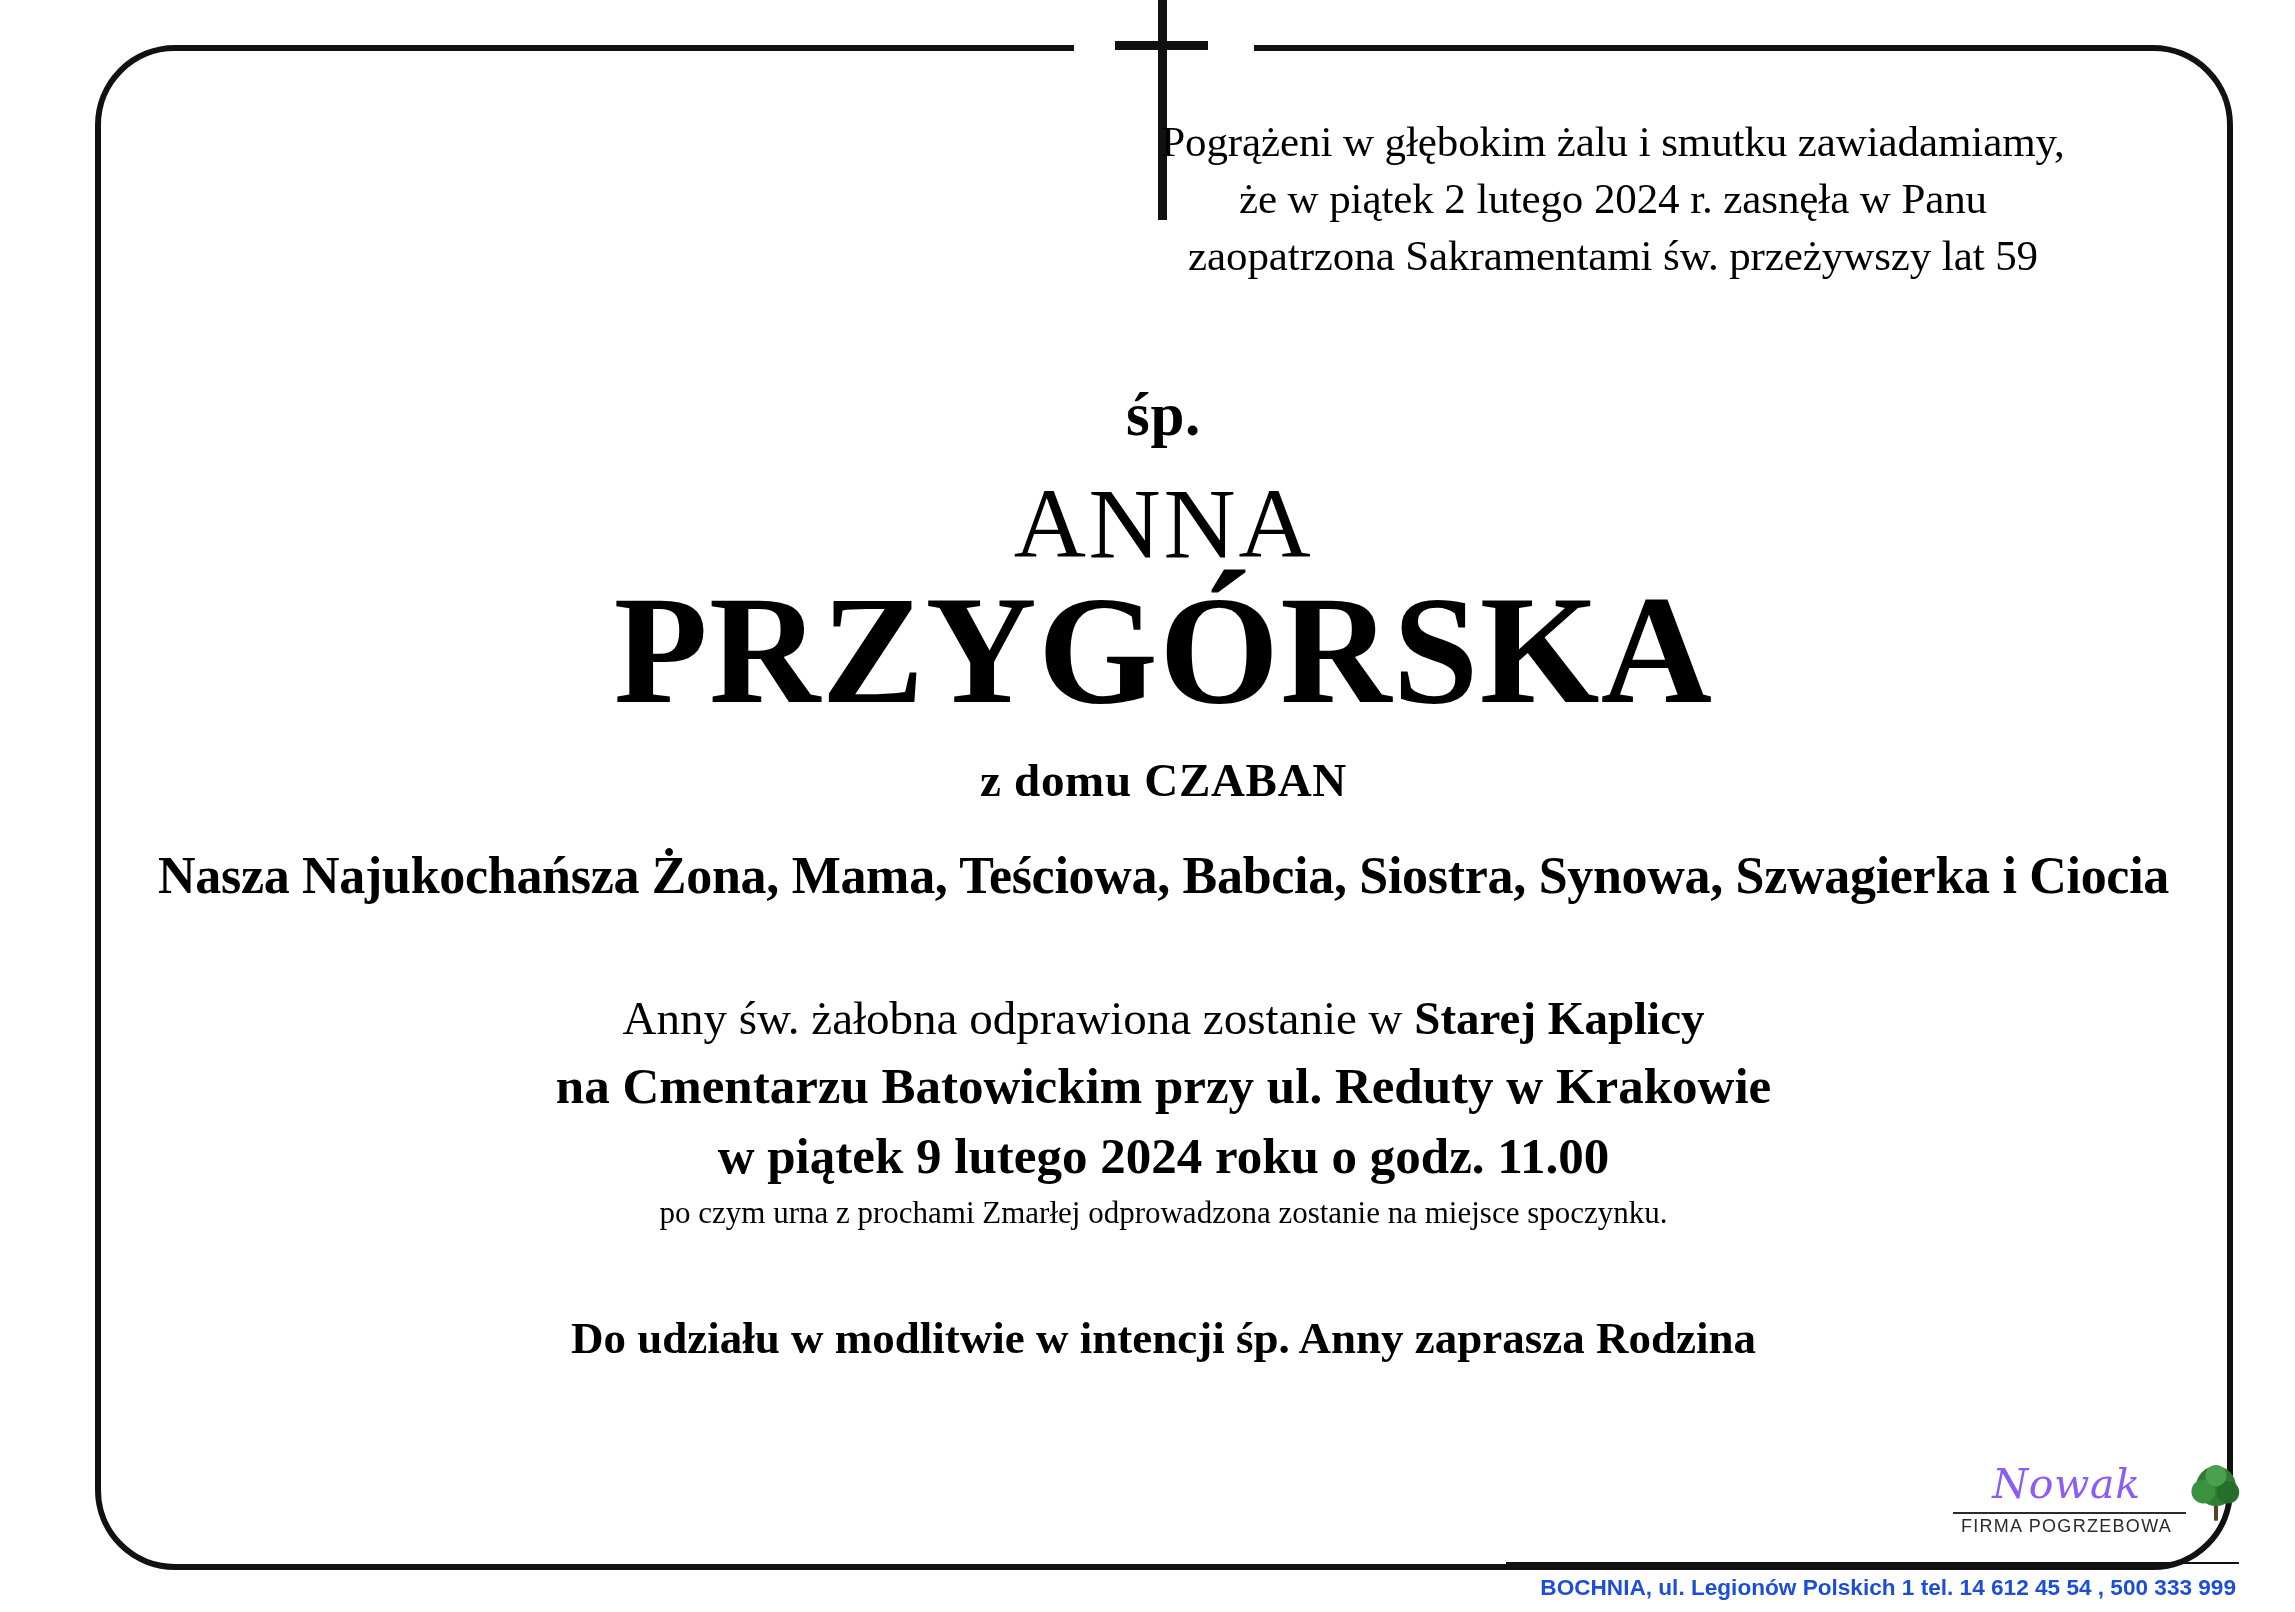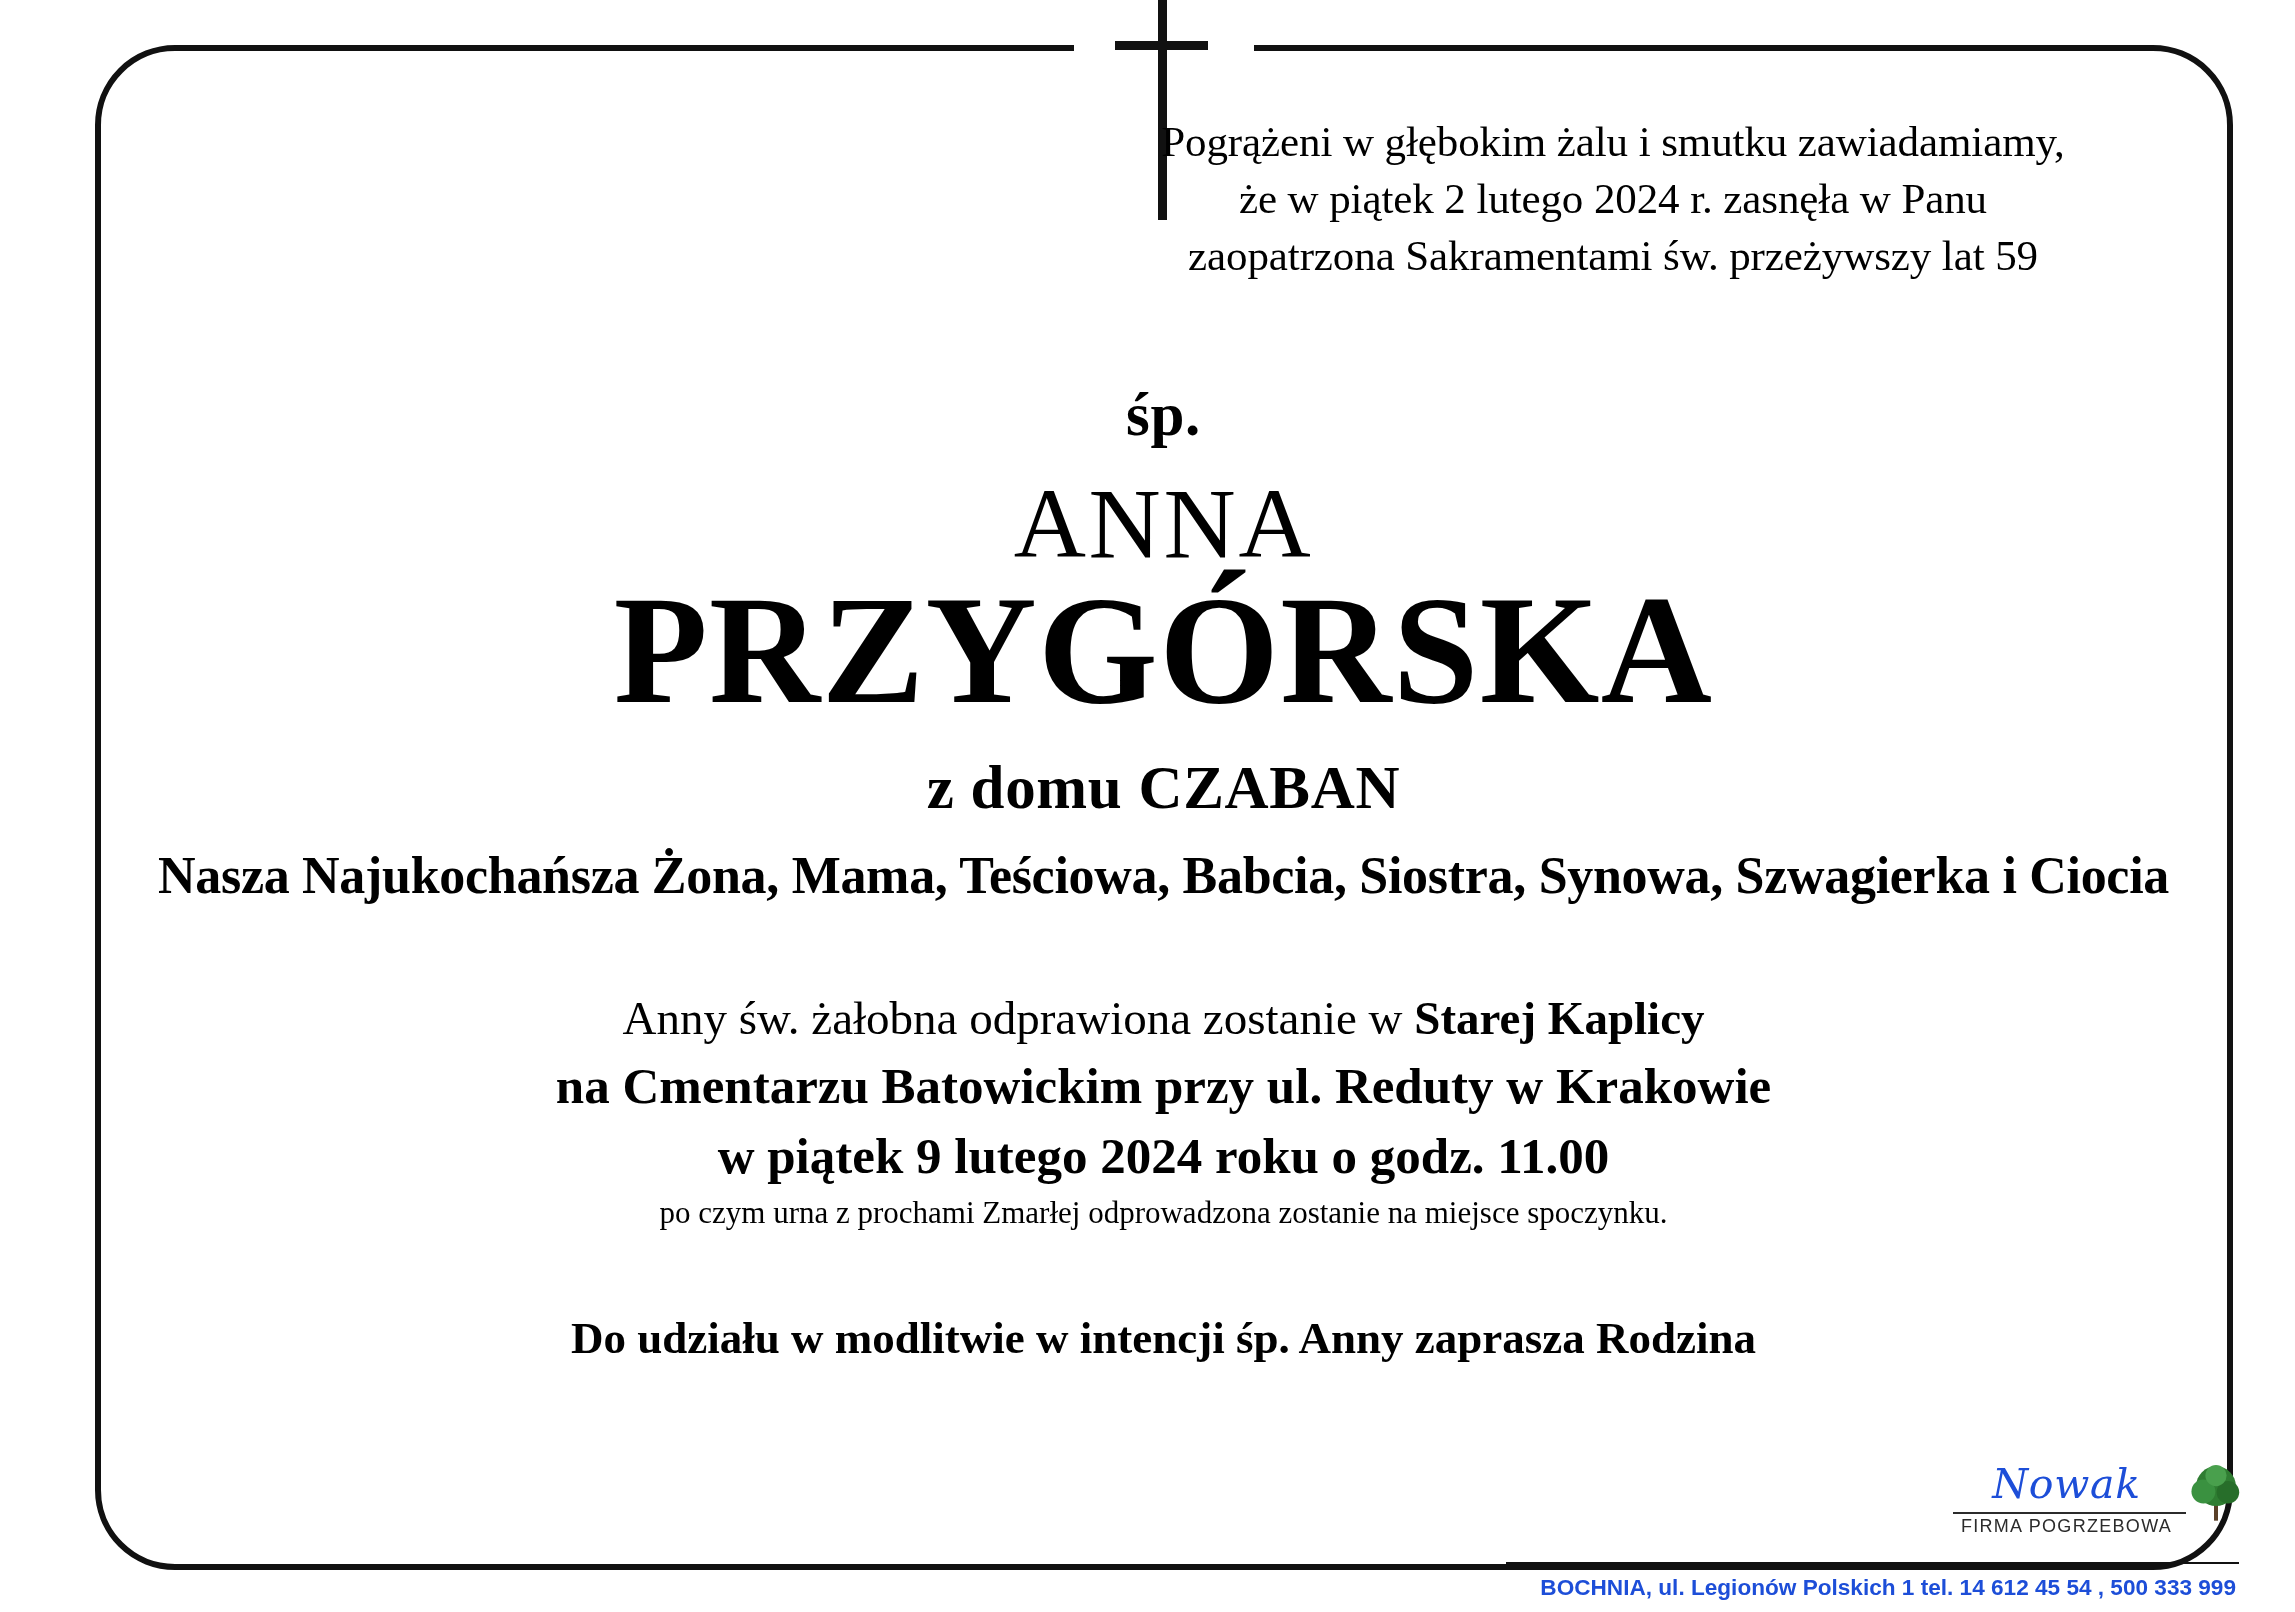--- a/index.html
+++ b/index.html
@@ -124,21 +124,21 @@
     letter-spacing: 1.3px;
     line-height: 1;
   }
 
   .maiden {
     position: absolute;
     left: 0;
     top: 693px;
     width: 2071px;
     text-align: center;
-    font-size: 61px;
+    font-size: 47px;
     font-weight: bold;
     letter-spacing: 0.7px;
   }
 
   .relations {
     position: absolute;
     left: 0;
     top: 786px;
     width: 2071px;
     text-align: center;
@@ -187,21 +187,21 @@
   .logo .brand {
     position: absolute;
     left: 0;
     top: 0;
     width: 253px;
     text-align: center;
     font-family: "DejaVu Serif", serif;
     font-style: italic;
     font-size: 41px;
     letter-spacing: 0.7px;
-    color: #1d4ed8;
+    color: #8b5cf6;
   }
   .logo .brand-underline {
     position: absolute;
     left: 13.3px;
     top: 52px;
     width: 233px;
     height: 2px;
     background: #2b2b2b;
   }
   .logo .sub {

